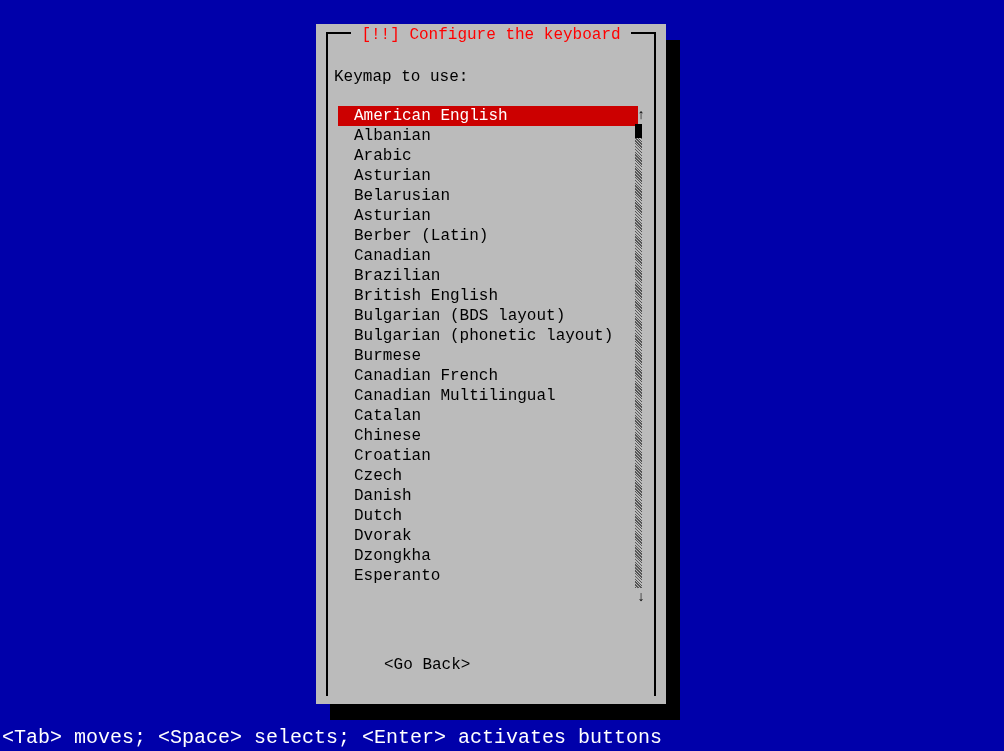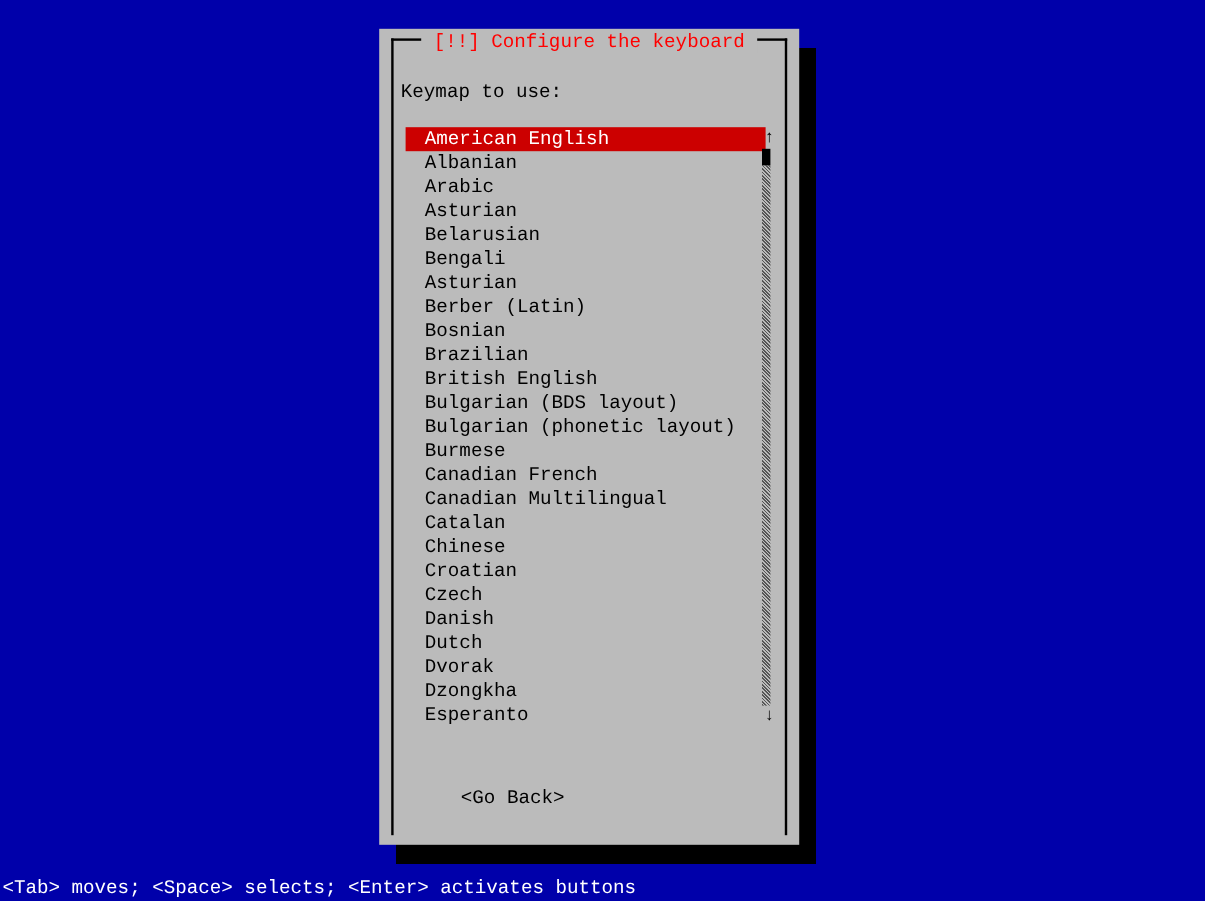--- a/index.html
+++ b/index.html
@@ -110,45 +110,44 @@
       left: 68px;
       color: #000000;
       cursor: pointer;
       text-align: right;
     }
     .footer {
       position: absolute;
       bottom: 2px;
       left: 2px;
       color: #ffffff;
-      font-size: 16px;
+      font-size: 20px;
     }
   </style>
 </head>
 <body>
 
 <div class="shadow"></div>
 
 <div class="dialog">
   <div class="dialog-frame"></div>
   <div class="dialog-title-wrap">
     <span class="dialog-title">[!!] Configure the keyboard</span>
   </div>
   <div class="prompt">Keymap to use:</div>
 
   <div class="list-container" id="keymap-list">
       <div class="list-item selected">American English</div>
       <div class="list-item">Albanian</div>
       <div class="list-item">Arabic</div>
       <div class="list-item">Asturian</div>
       <div class="list-item">Belarusian</div>
-      <div class="list-item">Bengali</div>
       <div class="list-item">Asturian</div>
       <div class="list-item">Berber (Latin)</div>
-      <div class="list-item">Bosnian</div>
+      <div class="list-item">Canadian</div>
       <div class="list-item">Brazilian</div>
       <div class="list-item">British English</div>
       <div class="list-item">Bulgarian (BDS layout)</div>
       <div class="list-item">Bulgarian (phonetic layout)</div>
       <div class="list-item">Burmese</div>
       <div class="list-item">Canadian French</div>
       <div class="list-item">Canadian Multilingual</div>
       <div class="list-item">Catalan</div>
       <div class="list-item">Chinese</div>
       <div class="list-item">Croatian</div>

